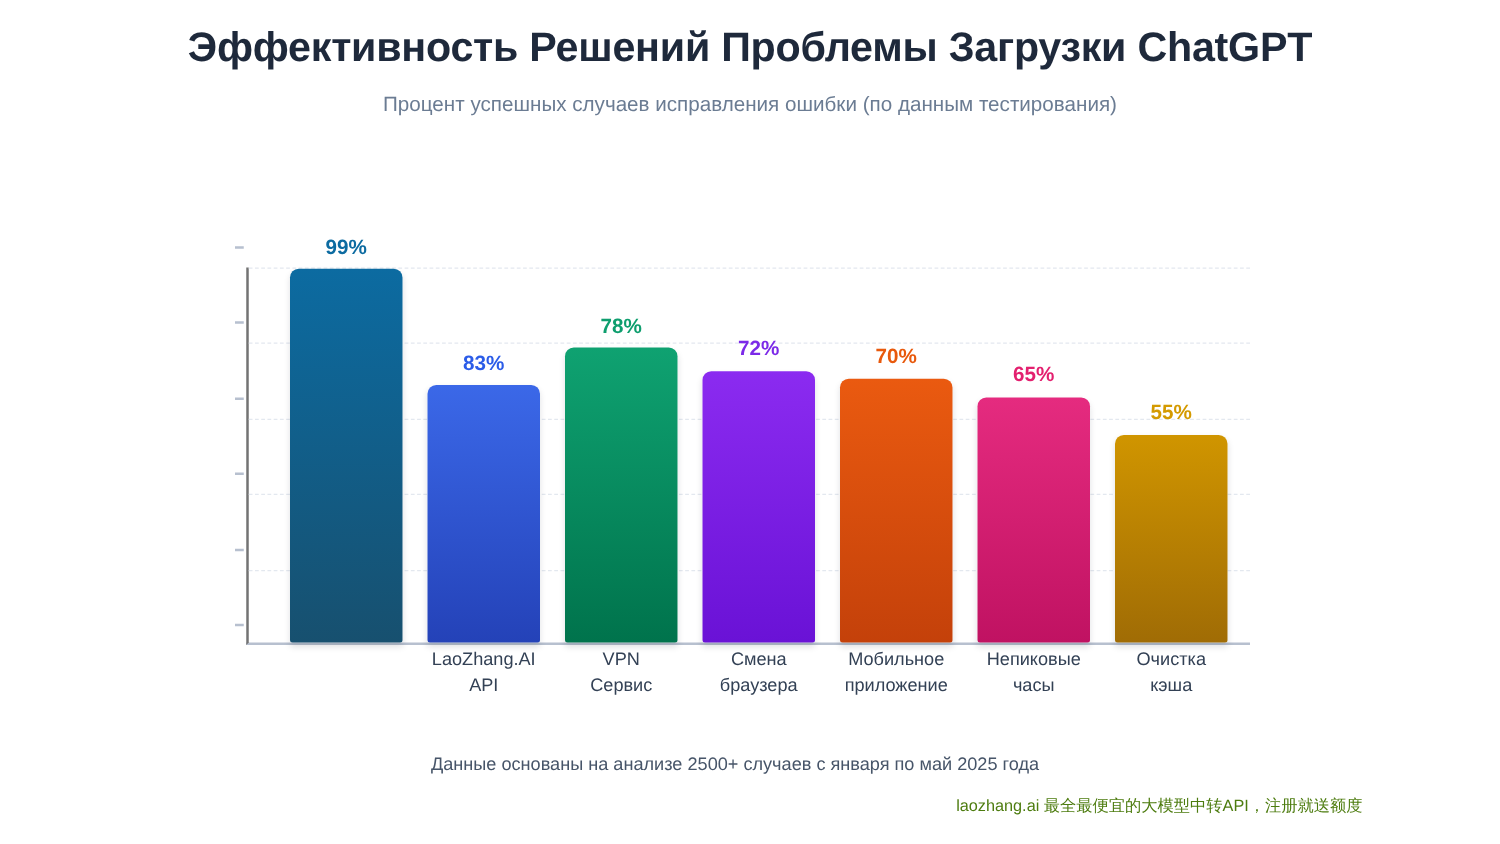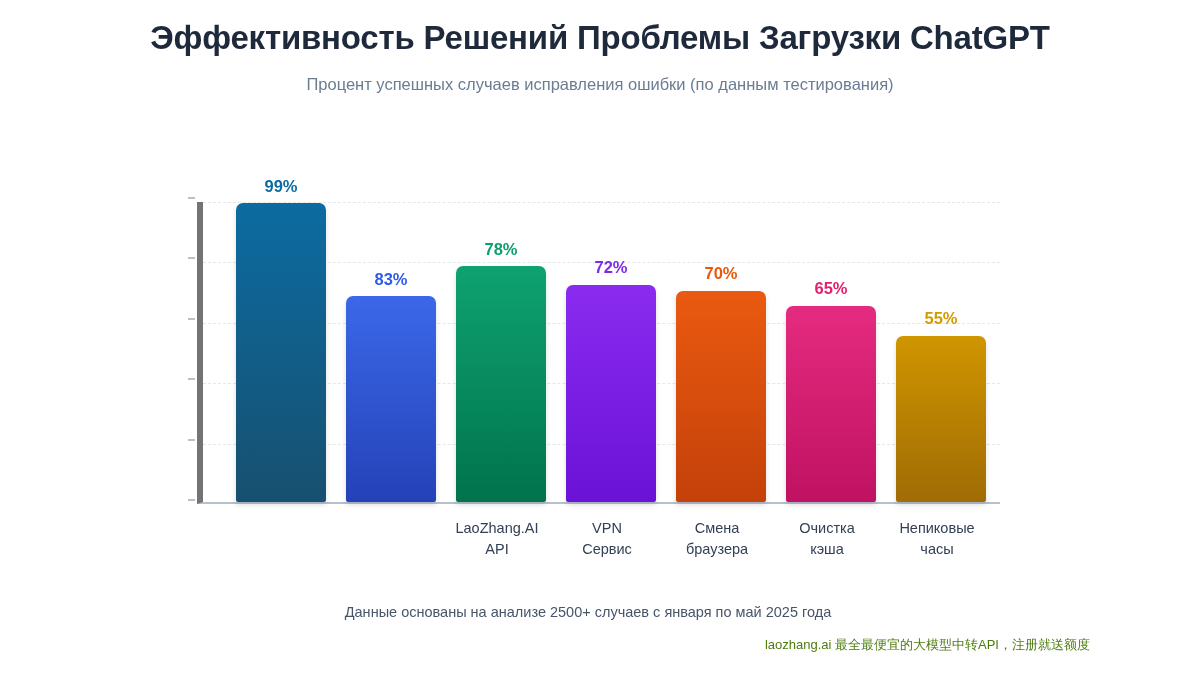--- a/index.html
+++ b/index.html
@@ -43,24 +43,24 @@
     position: absolute;
     left: 0;
     top: 150px;
     width: 1200px;
     height: 420px;
   }
 
   .plot-area {
     position: absolute;
     left: 197px;
-    top: 52px;
+    top: 64px;
     width: 803px;
     height: 302px;
-    border-left: 6px solid #737373;
+    border-left: 2px solid #737373;
     border-bottom: 2px solid #b7c0cf;
   }
 
   .gridline {
     position: absolute;
     left: 0;
     width: 100%;
     height: 0;
     border-top: 1px dashed #e3e8ef;
   }
@@ -227,26 +227,30 @@
         </div>
         <div class="xlabel">
           <div>VPN</div>
           <div>Сервис</div>
         </div>
         <div class="xlabel">
           <div>Смена</div>
           <div>браузера</div>
         </div>
         <div class="xlabel">
+          <div>Мобильное</div>
+          <div>приложение</div>
+        </div>
+        <div class="xlabel">
+          <div>Непиковые</div>
+          <div>часы</div>
+        </div>
+        <div class="xlabel">
           <div>Очистка</div>
           <div>кэша</div>
         </div>
-        <div class="xlabel">
-          <div>Непиковые</div>
-          <div>часы</div>
-        </div>
       </div>
   </div>
 
   <div class="footnote">Данные основаны на анализе 2500+ случаев с января по май 2025 года</div>
   <div class="watermark">laozhang.ai 最全最便宜的大模型中转API，注册就送额度</div>
 
 </div>
 
 </body></html>

